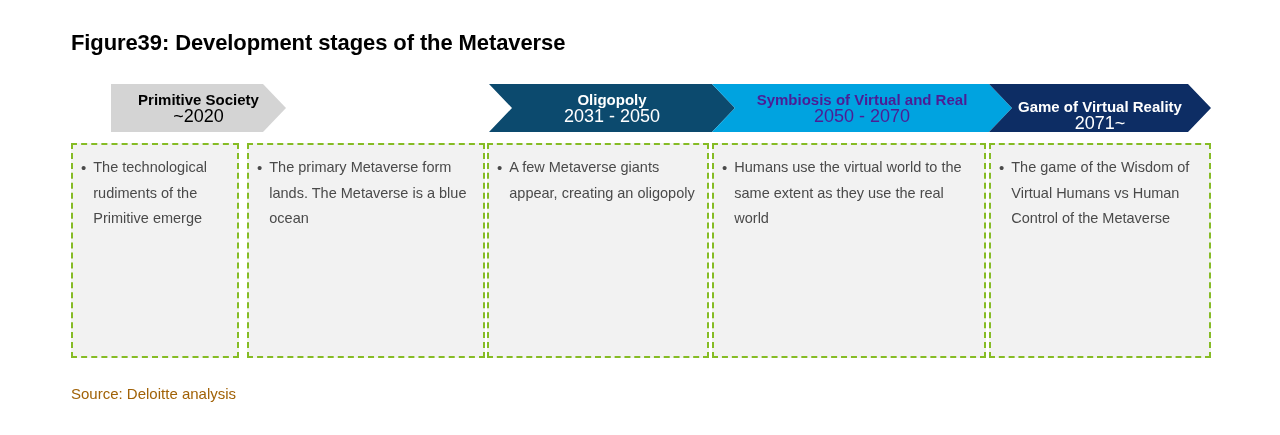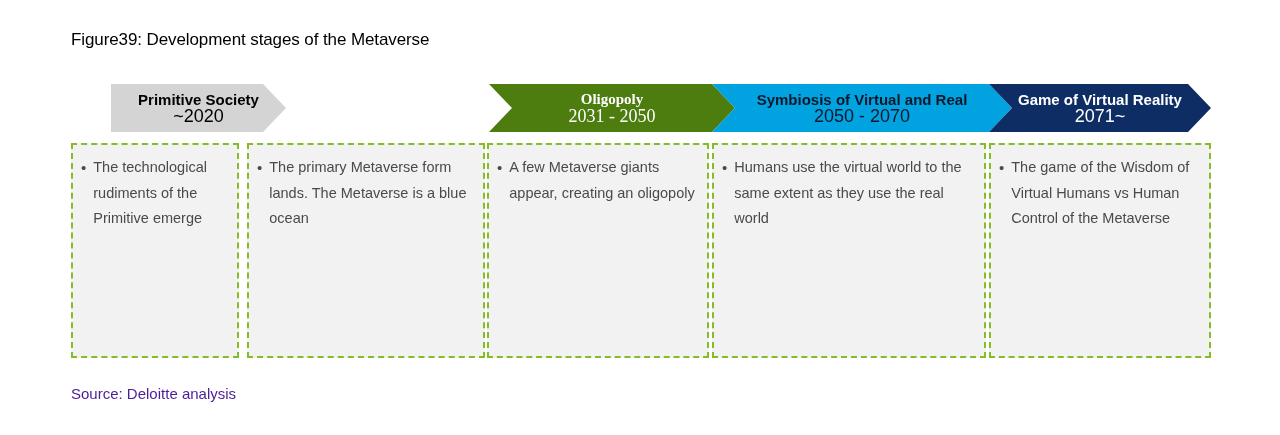--- a/index.html
+++ b/index.html
@@ -12,22 +12,22 @@
     height: 435px;
     position: relative;
     font-family: "Liberation Sans", sans-serif;
     overflow: hidden;
   }
 
   #figure-title {
     position: absolute;
     left: 71px;
     top: 30px;
-    font-size: 17px;
-    font-weight: normal;
+    font-size: 22px;
+    font-weight: bold;
     color: #000000;
     letter-spacing: -0.1px;
     white-space: nowrap;
   }
 
   
   #stage-band {
     position: absolute;
     left: 71px;
     top: 84px;
@@ -95,51 +95,51 @@
   }
   .bullet-text {
     flex: 1 1 auto;
   }
 
   #source-note {
     position: absolute;
     left: 71px;
     top: 385px;
     font-size: 15px;
-    color: #4c1d95;
+    color: #a16207;
   }
 </style>
 </head>
 <body>
 
 <div id="figure-title">Figure39: Development stages of the Metaverse</div>
 
 <div id="stage-band">
 
   <div class="stage-chevron" style="left:0px; width:175px; background:#d4d4d4; color:#000000;
               clip-path: polygon(0 0, 152px 0, 175px 24px, 152px 48px, 0 48px); margin-left: 40px;">
     <div class="stage-title">Primitive Society</div>
     <div class="stage-period">~2020</div>
   </div>
 
 
-  <div class="stage-chevron" style="left:418px; width:246px; background:#4d7c0f; color:#ffffff;
-              clip-path: polygon(0 0, 223px 0, 246px 24px, 223px 48px, 0 48px, 23px 24px); font-family: Liberation Serif, serif;">
+  <div class="stage-chevron" style="left:418px; width:246px; background:#0c4a6e; color:#ffffff;
+              clip-path: polygon(0 0, 223px 0, 246px 24px, 223px 48px, 0 48px, 23px 24px);">
     <div class="stage-title">Oligopoly</div>
     <div class="stage-period">2031 - 2050</div>
   </div>
 
-  <div class="stage-chevron" style="left:641px; width:300px; background:#00a3e0; color:#0f172a;
+  <div class="stage-chevron" style="left:641px; width:300px; background:#00a3e0; color:#4c1d95;
               clip-path: polygon(0 0, 277px 0, 300px 24px, 277px 48px, 0 48px, 23px 24px);">
     <div class="stage-title">Symbiosis of Virtual and Real</div>
     <div class="stage-period">2050 - 2070</div>
   </div>
 
   <div class="stage-chevron" style="left:918px; width:222px; background:#0d2d64; color:#ffffff;
-              clip-path: polygon(0 0, 199px 0, 222px 24px, 199px 48px, 0 48px, 23px 24px);">
+              clip-path: polygon(0 0, 199px 0, 222px 24px, 199px 48px, 0 48px, 23px 24px); justify-content: flex-end;">
     <div class="stage-title">Game of Virtual Reality</div>
     <div class="stage-period">2071~</div>
   </div>
 
 </div>
 
 <div id="stage-details">
 
   <div class="detail-box" style="left:0px; width:168px;">
     <div class="detail-bullet">

